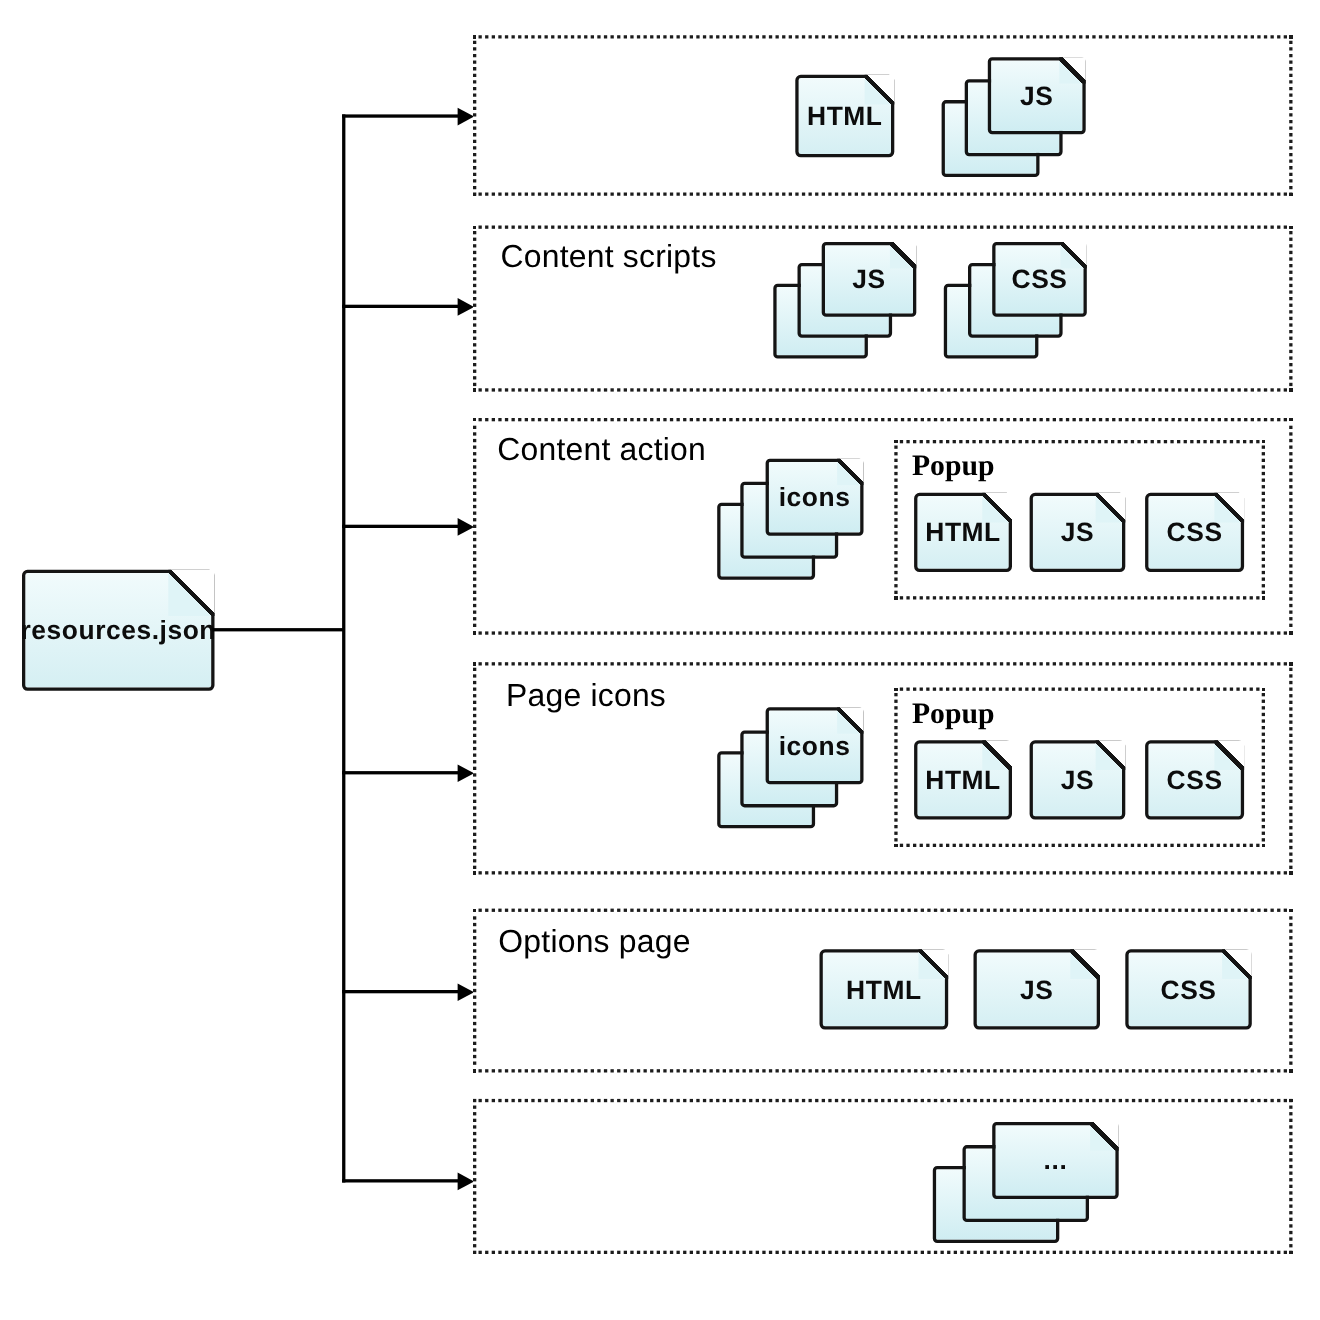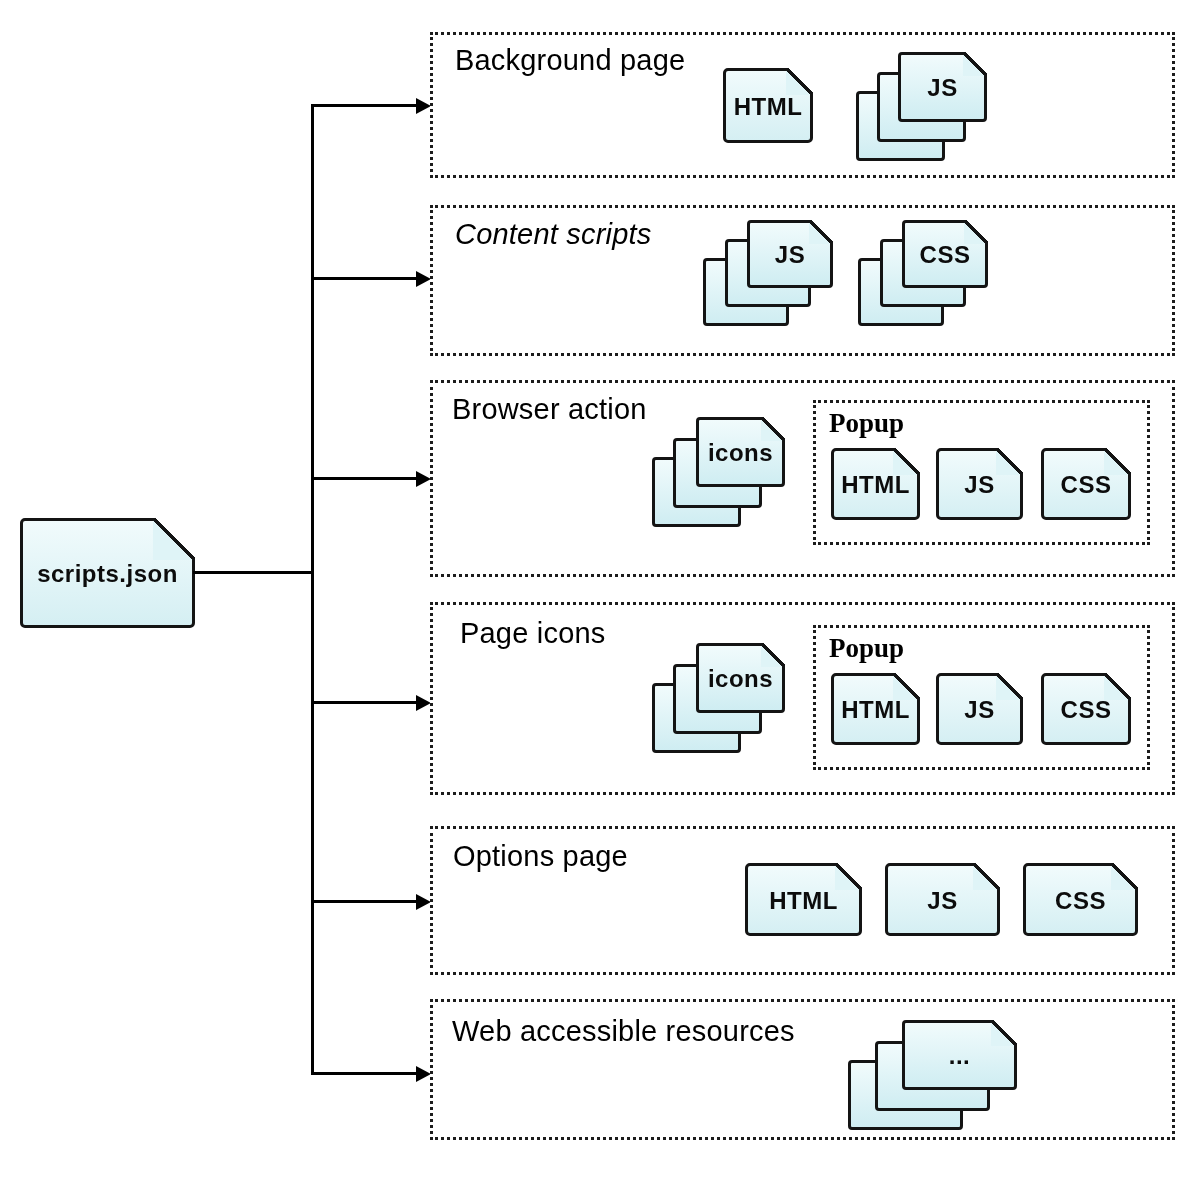--- a/index.html
+++ b/index.html
@@ -61,21 +61,21 @@
     border-left:15px solid #000;
   }
 </style>
 </head>
 <body>
 
 <div id="page">
 
   <div class="file" style="left:20px; top:518px; width:175px; height:110px;">
     <span class="fold fold-lg"></span>
-    <span class="file-label" style="font-size:24px;">scripts.json</span>
+    <span class="file-label" style="font-size:24px;">resources.json</span>
   </div>
 
   <div class="line-h" style="left:193px; top:571px; width:120px;"></div>
   <div class="line-v" style="left:311px; top:104px; height:971px;"></div>
 
   <div class="line-h" style="left:311px; top:104px; width:106px;"></div>
   <div class="arrowhead" style="left:416px; top:98px;"></div>
 
   <div class="line-h" style="left:311px; top:277px; width:106px;"></div>
   <div class="arrowhead" style="left:416px; top:271px;"></div>
@@ -86,59 +86,58 @@
   <div class="line-h" style="left:311px; top:701px; width:106px;"></div>
   <div class="arrowhead" style="left:416px; top:695px;"></div>
 
   <div class="line-h" style="left:311px; top:900px; width:106px;"></div>
   <div class="arrowhead" style="left:416px; top:894px;"></div>
 
   <div class="line-h" style="left:311px; top:1072px; width:106px;"></div>
   <div class="arrowhead" style="left:416px; top:1066px;"></div>
 
   <div class="section-box" style="left:430px; top:32px; width:745px; height:146px;"></div>
-  <div class="section-title" style="left:455px; top:46px;">Background page</div>
 
   <div class="file" style="left:723px; top:68px; width:90px; height:75px;">
     <span class="fold"></span>
     <span class="file-label">HTML</span>
   </div>
 
   <div class="stack" style="left:856px; top:52px; width:131px; height:109px;">
     <div class="sheet" style="left:0; top:39px; width:89px; height:70px; z-index:1;"></div>
     <div class="sheet" style="left:21px; top:20px; width:89px; height:70px; z-index:2;"></div>
     <div class="sheet" style="left:42px; top:0; width:89px; height:70px; z-index:3;">
       <span class="fold" style="width:24px;height:24px;"></span>
       <span class="file-label">JS</span>
     </div>
   </div>
 
   <div class="section-box" style="left:430px; top:205px; width:745px; height:151px;"></div>
-  <div class="section-title" style="left:455px; top:220px;font-style:italic;">Content scripts</div>
+  <div class="section-title" style="left:455px; top:220px;">Content scripts</div>
 
   <div class="stack" style="left:703px; top:220px; width:130px; height:106px;">
     <div class="sheet" style="left:0; top:38px; width:86px; height:68px; z-index:1;"></div>
     <div class="sheet" style="left:22px; top:19px; width:86px; height:68px; z-index:2;"></div>
     <div class="sheet" style="left:44px; top:0; width:86px; height:68px; z-index:3;">
       <span class="fold" style="width:24px;height:24px;"></span>
       <span class="file-label">JS</span>
     </div>
   </div>
 
   <div class="stack" style="left:858px; top:220px; width:130px; height:106px;">
     <div class="sheet" style="left:0; top:38px; width:86px; height:68px; z-index:1;"></div>
     <div class="sheet" style="left:22px; top:19px; width:86px; height:68px; z-index:2;"></div>
     <div class="sheet" style="left:44px; top:0; width:86px; height:68px; z-index:3;">
       <span class="fold" style="width:24px;height:24px;"></span>
       <span class="file-label">CSS</span>
     </div>
   </div>
 
   <div class="section-box" style="left:430px; top:380px; width:745px; height:197px;"></div>
-  <div class="section-title" style="left:452px; top:395px;">Browser action</div>
+  <div class="section-title" style="left:452px; top:395px;">Content action</div>
 
   <div class="stack" style="left:652px; top:417px; width:133px; height:111px;">
     <div class="sheet" style="left:0; top:40px; width:89px; height:70px; z-index:1;"></div>
     <div class="sheet" style="left:21px; top:21px; width:89px; height:70px; z-index:2;"></div>
     <div class="sheet" style="left:44px; top:0; width:89px; height:70px; z-index:3;">
       <span class="fold" style="width:24px;height:24px;"></span>
       <span class="file-label">icons</span>
     </div>
   </div>
 
@@ -196,21 +195,20 @@
   <div class="file" style="left:885px; top:863px; width:115px; height:73px;">
     <span class="fold"></span>
     <span class="file-label">JS</span>
   </div>
   <div class="file" style="left:1023px; top:863px; width:115px; height:73px;">
     <span class="fold"></span>
     <span class="file-label">CSS</span>
   </div>
 
   <div class="section-box" style="left:430px; top:999px; width:745px; height:141px;"></div>
-  <div class="section-title" style="left:452px; top:1017px;">Web accessible resources</div>
 
   <div class="stack" style="left:848px; top:1020px; width:169px; height:110px;">
     <div class="sheet" style="left:0; top:40px; width:115px; height:70px; z-index:1;"></div>
     <div class="sheet" style="left:27px; top:21px; width:115px; height:70px; z-index:2;"></div>
     <div class="sheet" style="left:54px; top:0; width:115px; height:70px; z-index:3;">
       <span class="fold" style="width:26px;height:26px;"></span>
       <span class="file-label">...</span>
     </div>
   </div>
 

